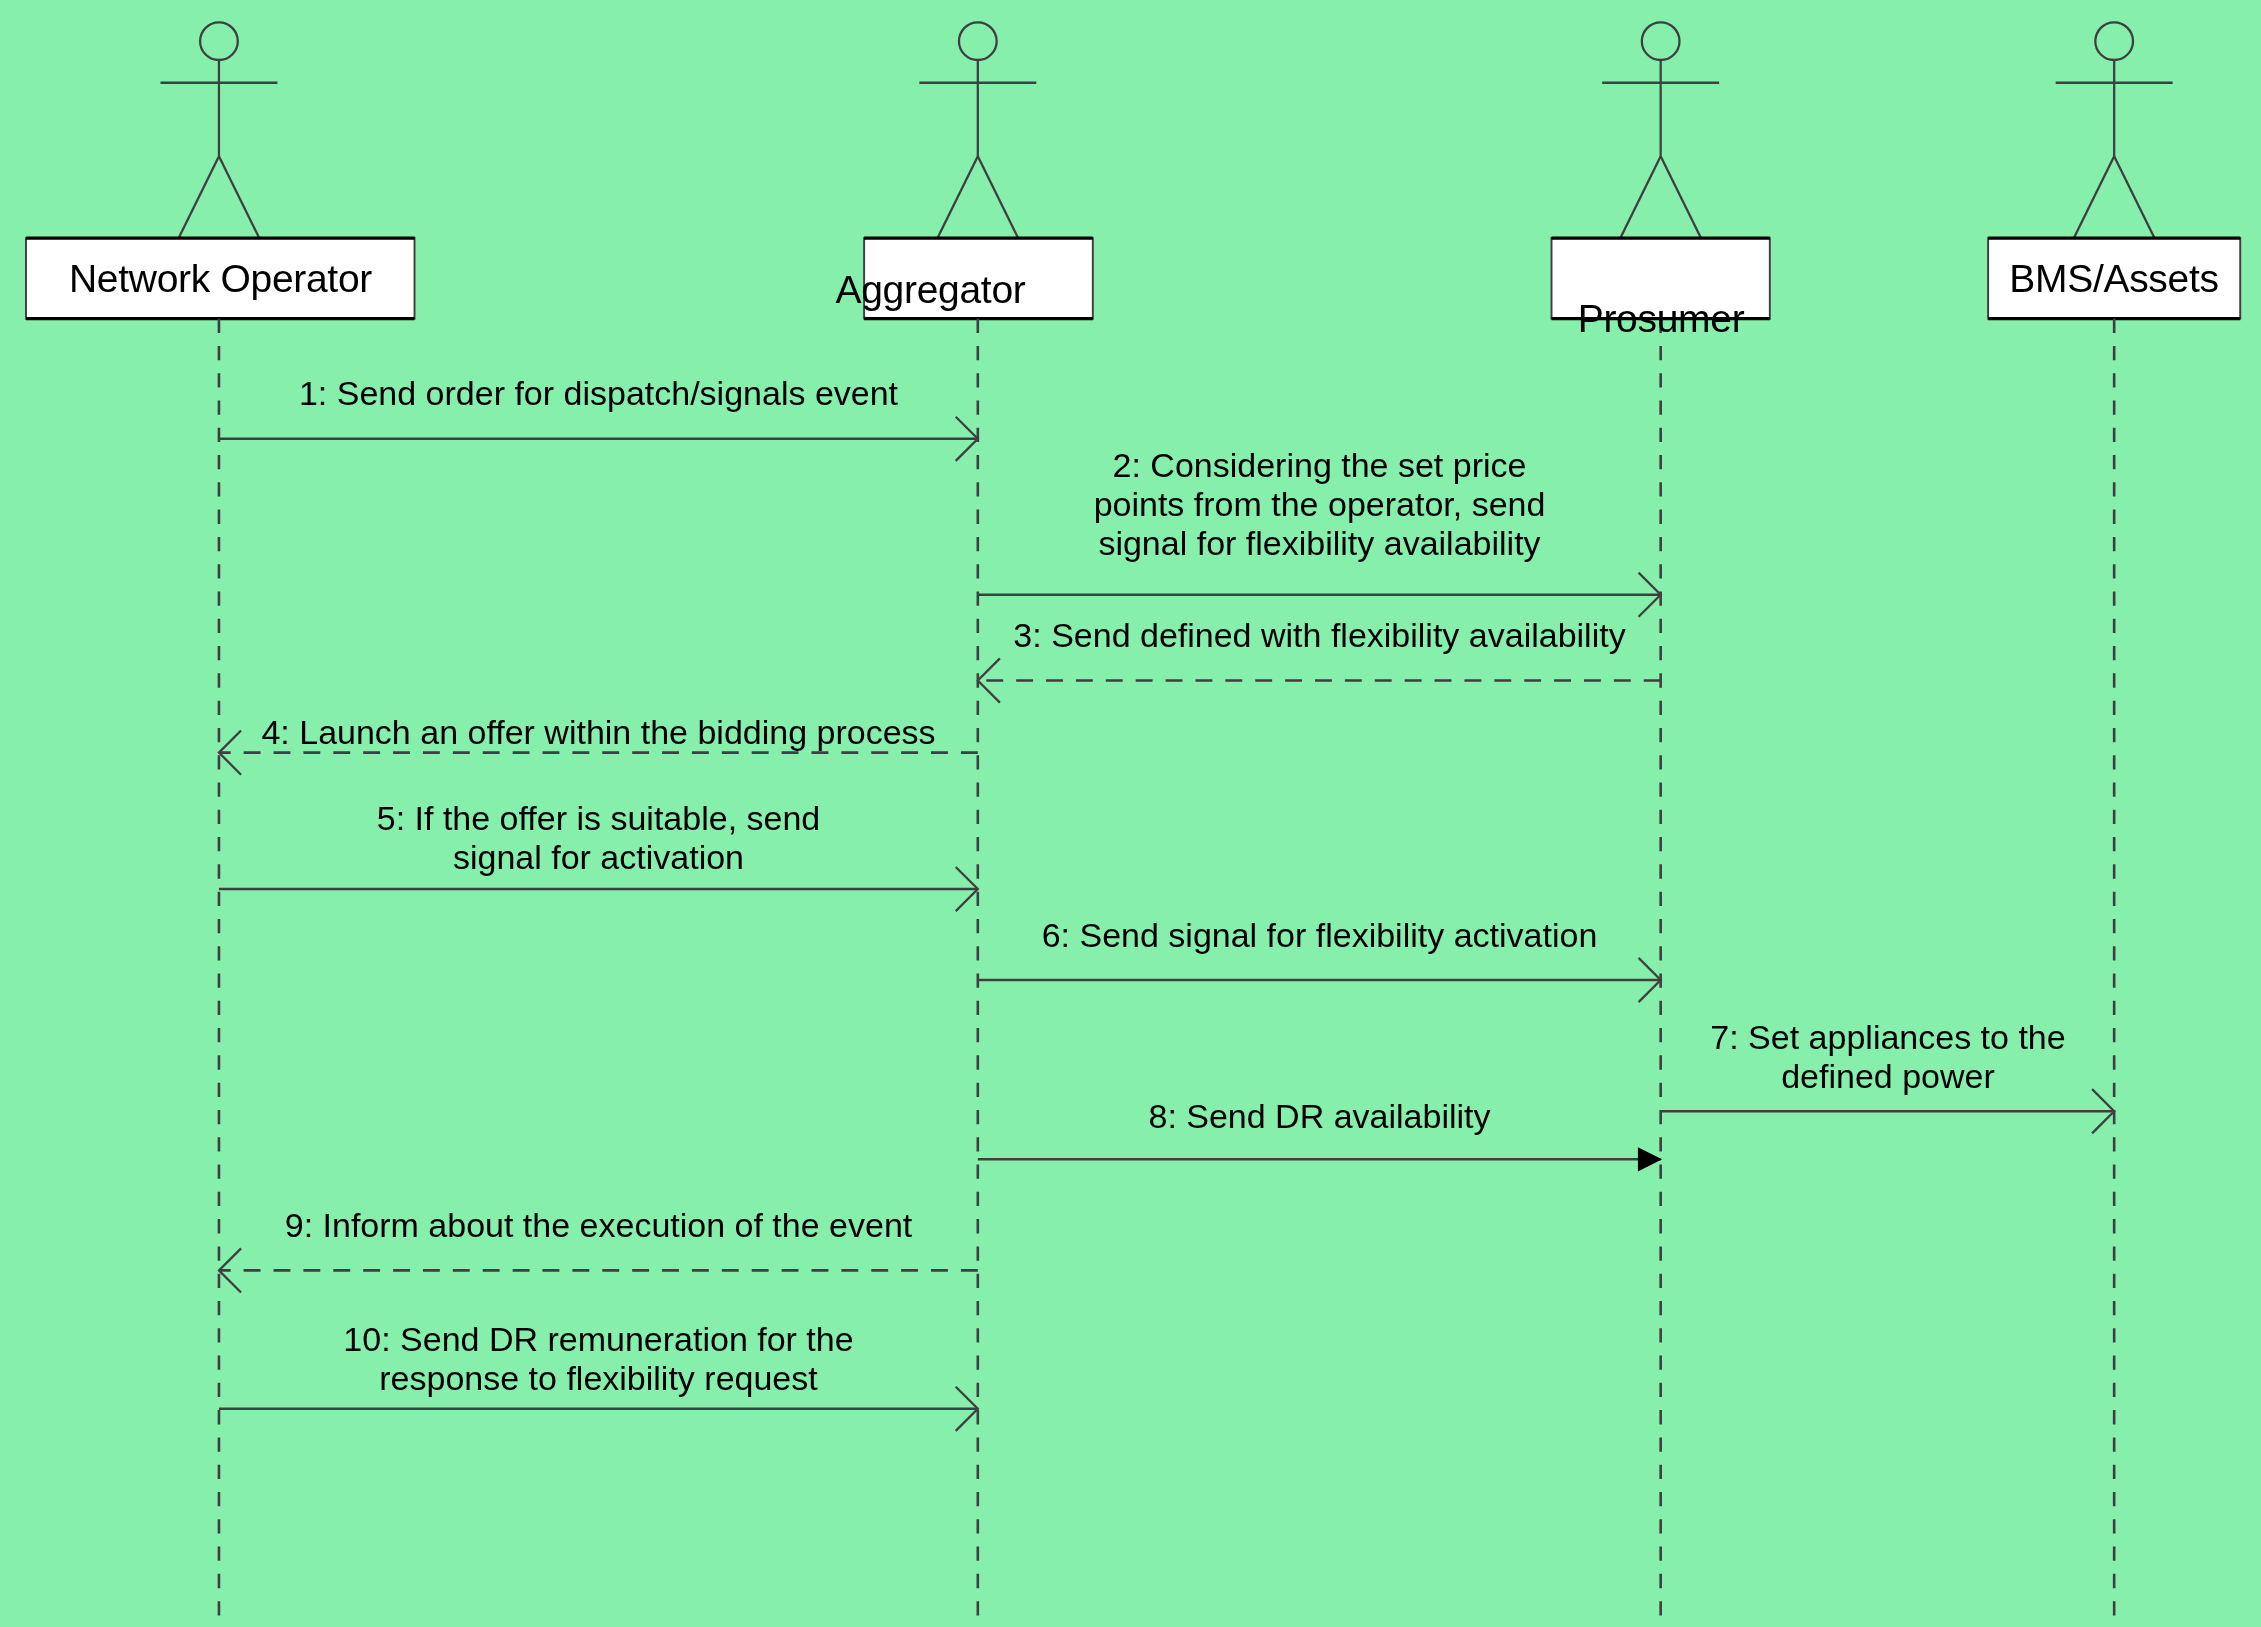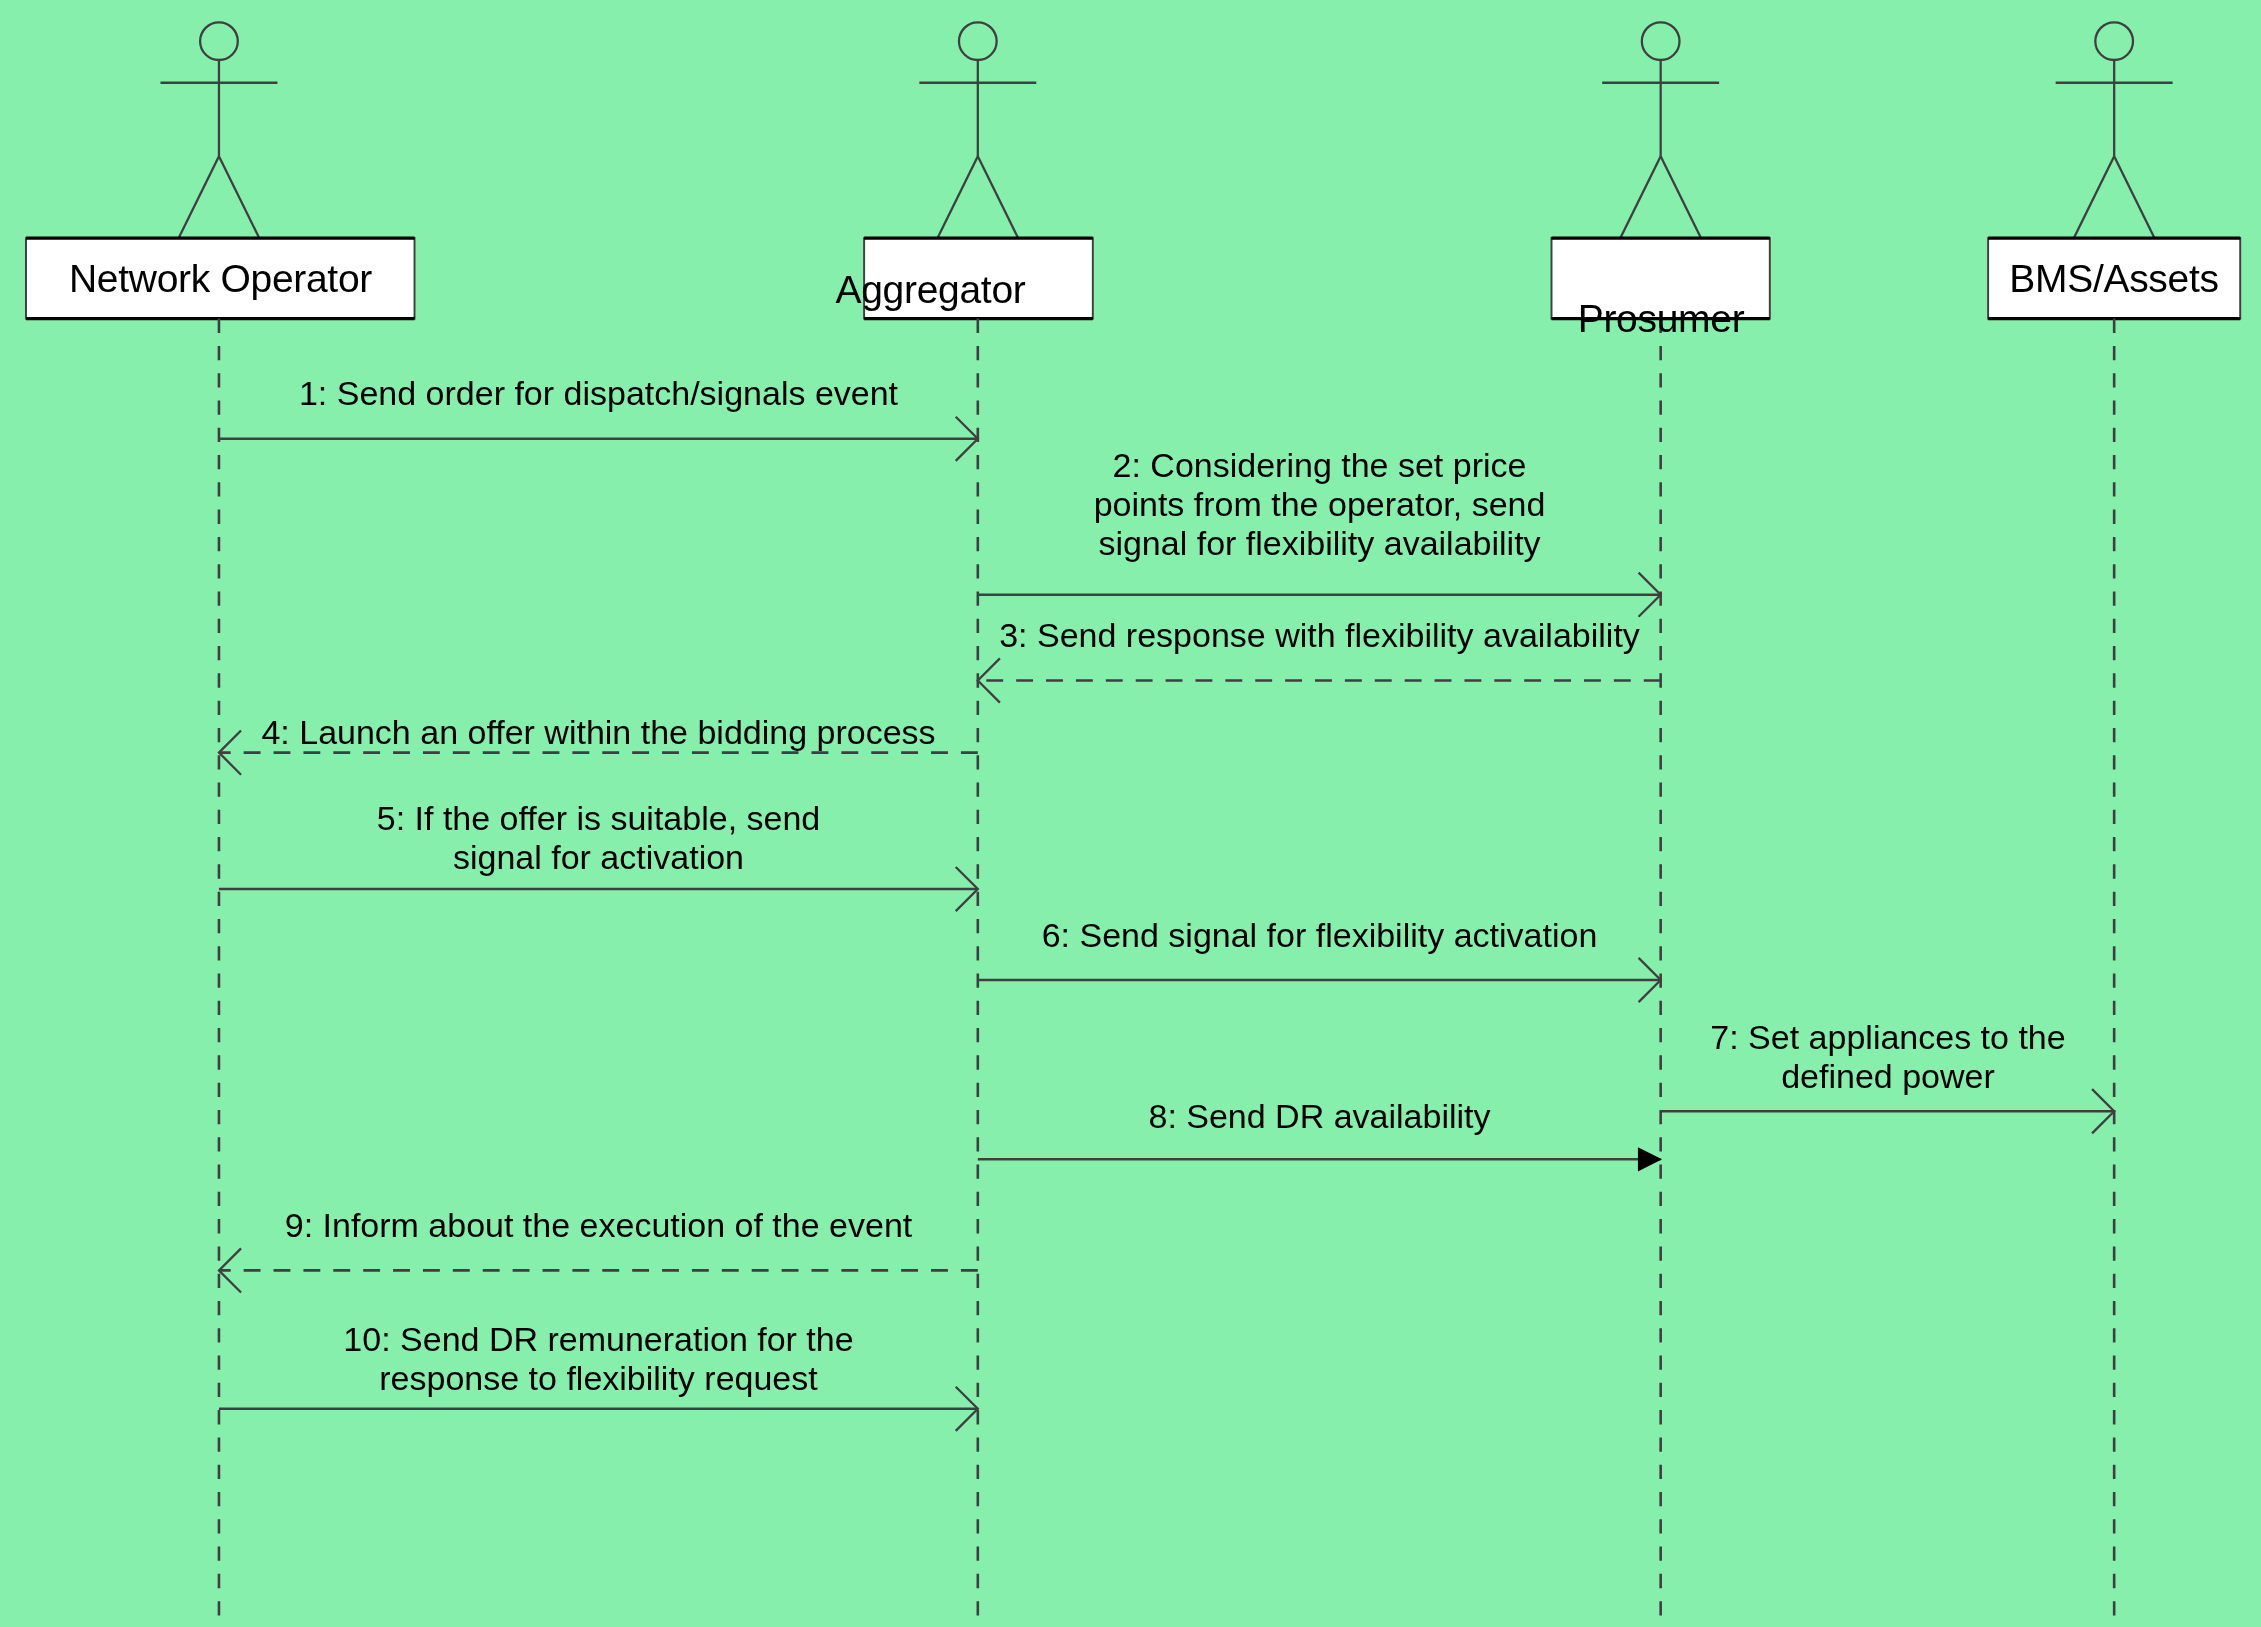--- a/index.html
+++ b/index.html
@@ -84,21 +84,21 @@
       <path d="M 1471 2134 L 1505 2168 L 1471 2202" fill="none" stroke="#3f3f3f" stroke-width="3.5"></path>
     </svg>
 <div class="lifeline-label" style="left: 26px; top: 238px; width: 389px; height: 81px;">Network Operator</div>
     <div class="lifeline-label" style="left: 816px; top: 238px; width: 229px; height: 79px; margin-top: 12px;">Aggregator</div>
     <div class="lifeline-label" style="left: 1552px; top: 238px; width: 218px; height: 81px; margin-top: 40px;">Prosumer</div>
     <div class="lifeline-label" style="left: 1988px; top: 238px; width: 252px; height: 81px;">BMS/Assets</div>
     <div class="msg-label" style="left: 219px; top: 374px; width: 759px;">1: Send order for dispatch/signals event</div>
     <div class="msg-label" style="left: 978px; top: 446px; width: 683px;">2: Considering the set price
 points from the operator, send
 signal for flexibility availability</div>
-    <div class="msg-label" style="left: 960px; top: 616px; width: 719px;">3: Send response with flexibility availability</div>
+    <div class="msg-label" style="left: 960px; top: 616px; width: 719px;">3: Send defined with flexibility availability</div>
     <div class="msg-label" style="left: 219px; top: 713px; width: 759px;">4: Launch an offer within the bidding process</div>
     <div class="msg-label" style="left: 219px; top: 799px; width: 759px;">5: If the offer is suitable, send
 signal for activation</div>
     <div class="msg-label" style="left: 978px; top: 916px; width: 683px;">6: Send signal for flexibility activation</div>
     <div class="msg-label" style="left: 1661px; top: 1018px; width: 454px;">7: Set appliances to the
 defined power</div>
     <div class="msg-label" style="left: 978px; top: 1097px; width: 683px;">8: Send DR availability</div>
     <div class="msg-label" style="left: 219px; top: 1206px; width: 759px;">9: Inform about the execution of the event</div>
     <div class="msg-label" style="left: 219px; top: 1320px; width: 759px;">10: Send DR remuneration for the
 response to flexibility request</div>

